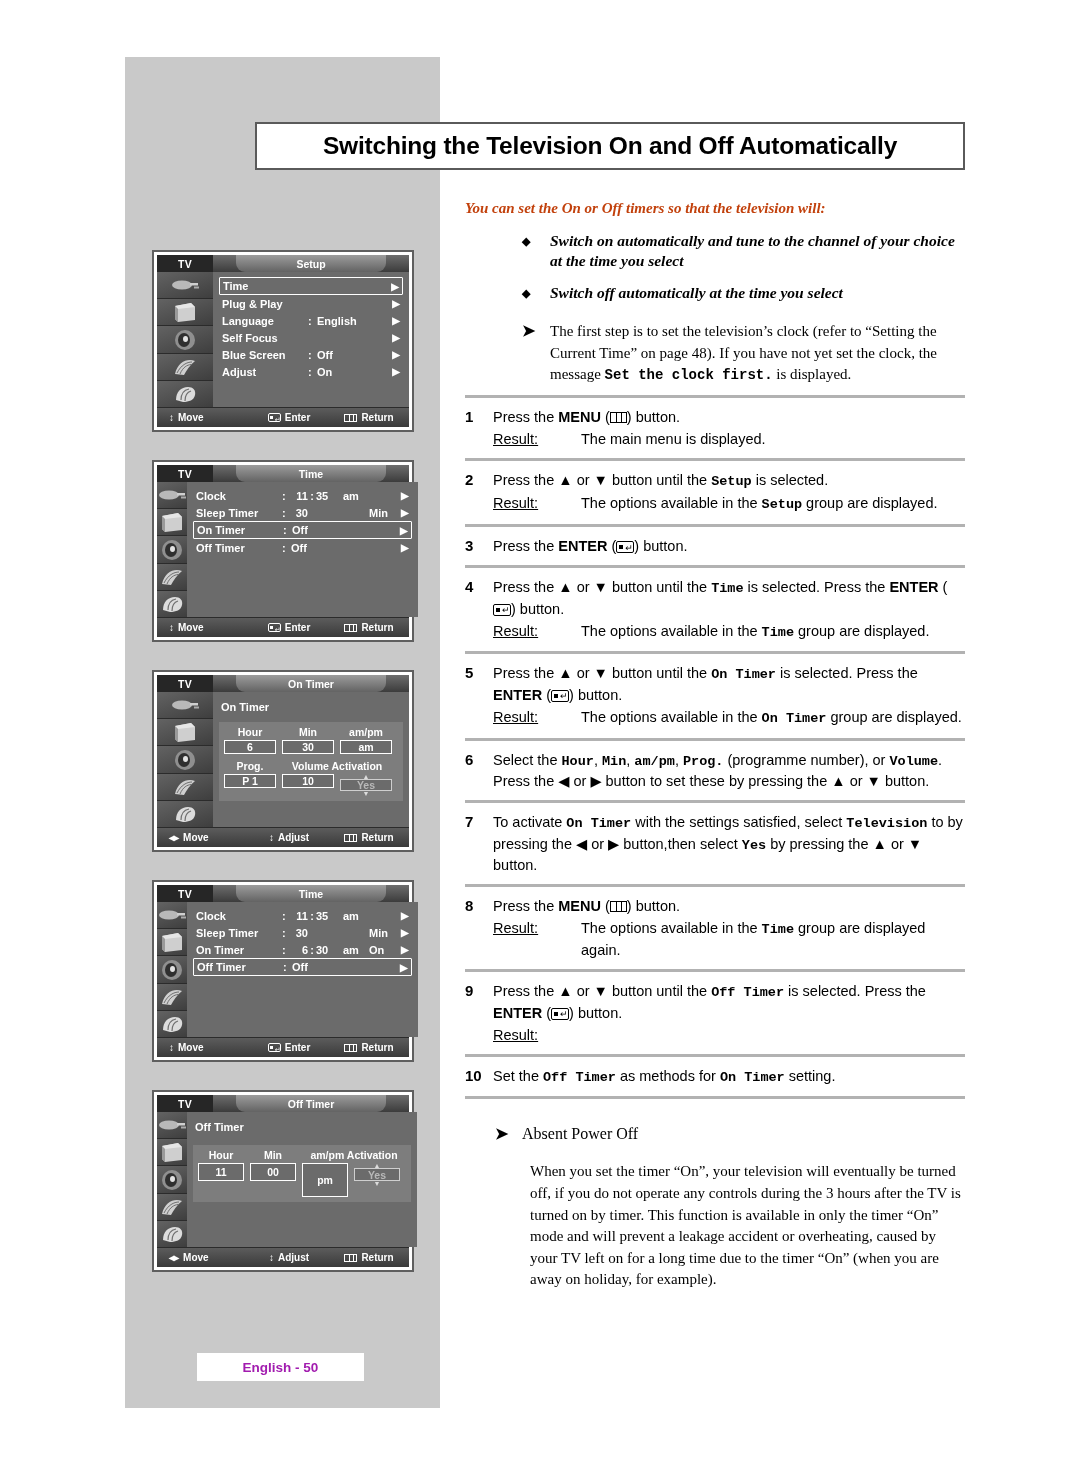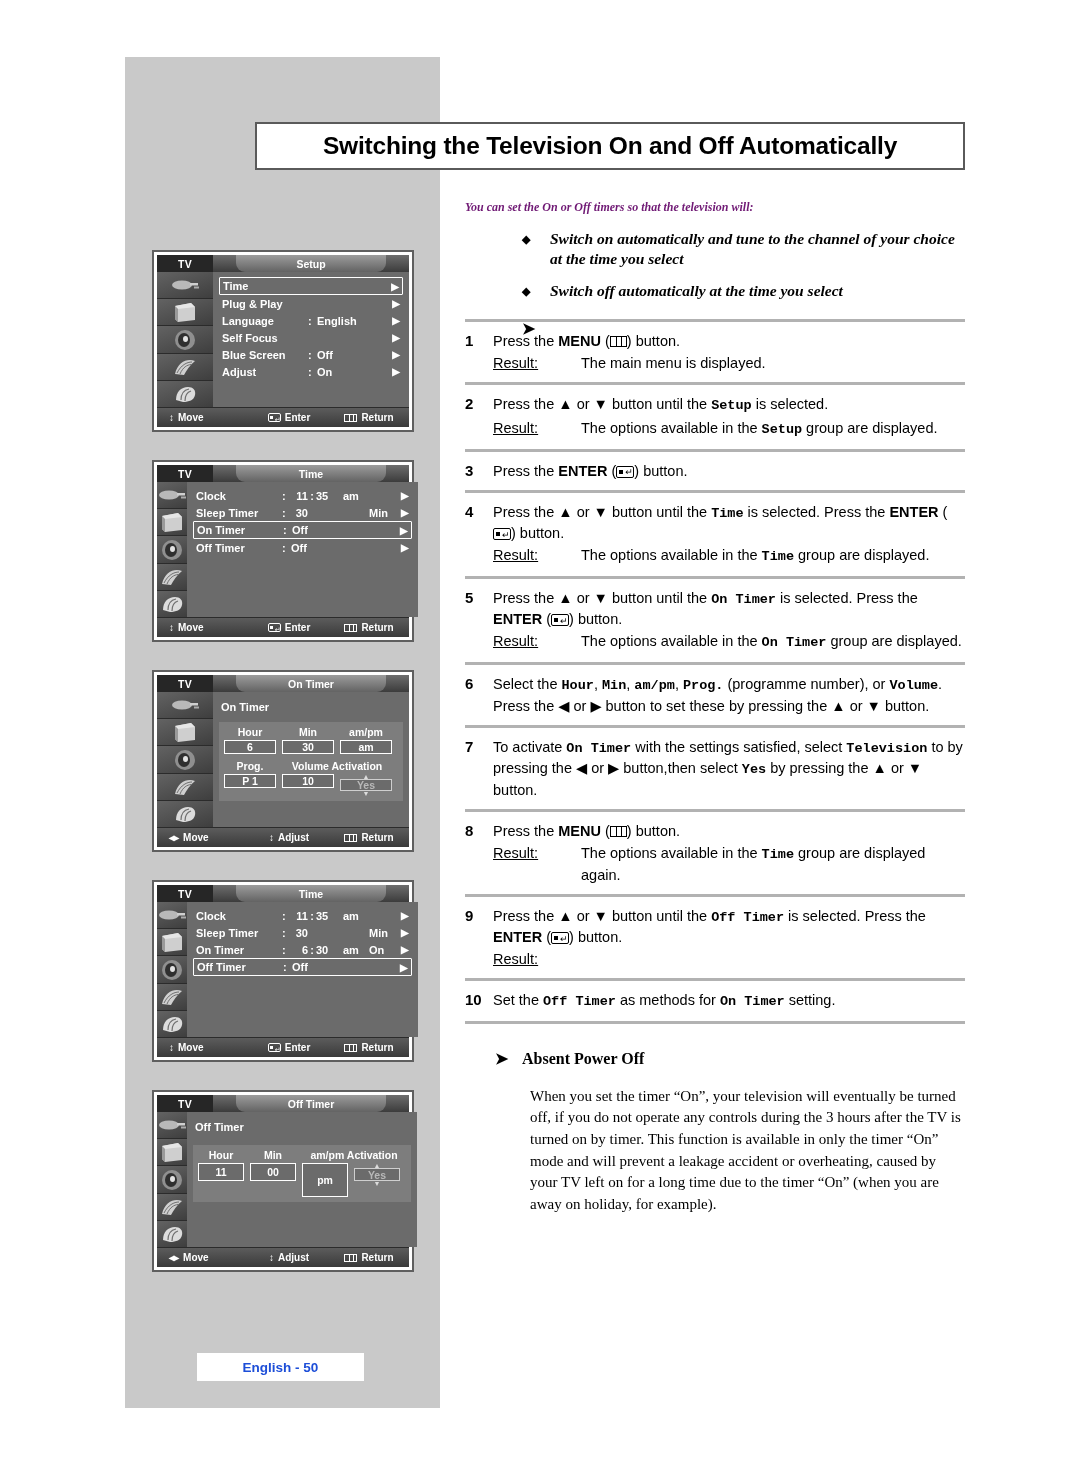--- a/index.html
+++ b/index.html
@@ -114,21 +114,21 @@
     box-sizing:border-box;
   }
   .tm-cell.ghost{color:#b9b9b9;border-color:#cfcfcf;position:relative;}
   .spin{position:relative;display:flex;flex-direction:column;align-items:center;}
   .spin .ar{color:#dcdcdc;font-size:7px;line-height:5px;}
 
   
   .rcol{position:absolute;left:465px;top:200px;width:500px;}
   .lead{
     font-family:"Liberation Serif", serif;
-    font-style:italic;font-weight:bold;font-size:12px;color:#701a75;
+    font-style:italic;font-weight:bold;font-size:15px;color:#c2410c;
     margin:0 0 14px 0;
   }
   .bullets{margin:0 0 18px 0;padding:0;list-style:none;}
   .bullets li{
     font-family:"Liberation Serif", serif;
     font-style:italic;font-weight:bold;font-size:15.5px;color:#000;
     margin-bottom:11px;padding-left:85px;position:relative;line-height:1.32;
   }
   .bullets li .dia{position:absolute;left:57px;top:3px;font-size:11px;font-style:normal;}
   .note{position:relative;padding-left:85px;margin-bottom:8px;}
@@ -159,30 +159,30 @@
   .ico-menu i{position:absolute;top:0;bottom:0;width:1.6px;background:#000;}
   .ico-menu i.a{left:4.8px;} .ico-menu i.b{left:10px;}
   .ico-enter{display:inline-block;width:18px;height:12px;border:1.6px solid #000;
     border-radius:2px;position:relative;vertical-align:-2px;box-sizing:border-box;}
   .ico-enter s{position:absolute;left:2px;top:3px;width:4px;height:4px;background:#000;text-decoration:none;}
   .ico-enter b{position:absolute;left:8px;top:1.5px;font-size:9px;line-height:9px;font-weight:normal;}
 
   .apo{position:relative;padding-left:57px;margin-top:26px;}
   .apo .ar{position:absolute;left:30px;top:-1px;font-size:16px;font-weight:bold;}
   .apo h3{margin:0 0 18px 0;font-family:"Liberation Serif", serif;
-    font-size:16px;font-weight:bold;color:#000;}
+    font-size:16px;font-weight:normal;color:#000;}
   .apo p{margin:0;padding-left:8px;font-family:"Liberation Serif", serif;
     font-size:15px;line-height:1.44;color:#000;}
 
   
   .footer{
     position:absolute;left:197px;top:1353px;width:167px;height:28px;
     background:#ffffff;display:flex;align-items:center;justify-content:center;
   }
-  .footer span{font-size:13.5px;font-weight:bold;color:#1d4ed8;}
+  .footer span{font-size:13.5px;font-weight:bold;color:#a21caf;}
 </style>
 </head>
 <body>
 
 <div class="gray-band"></div>
 
 <div class="title-box">
   <span class="ttl">Switching the Television On and Off Automatically</span>
 </div>
 
@@ -704,20 +704,21 @@
 
   <p class="lead">You can set the On or Off timers so that the television will:</p>
 
   <ul class="bullets">
     <li><span class="dia">◆</span><span>Switch on automatically and tune to the channel of your choice at the time you select</span></li>
     <li><span class="dia">◆</span><span>Switch off automatically at the time you select</span></li>
   </ul>
 
   <div class="note">
     <span class="ar">➤</span>
+    <p><span>The first step is to set the television’s clock (refer to “Setting the Current Time” on page 48). If you have not yet set the clock,  the message </span><span class="mono">Set the clock first.</span><span> is displayed.</span></p>
   </div>
 
   <hr class="sep">
 
   <div class="step">
     <div class="num">1</div>
     <div class="body">
       <span>Press the </span><span class="b">MENU</span> (<span class="ico-menu"><i class="a"></i><i class="b"></i></span>)<span> button.</span>
       <div class="rline">
           <span class="rlab"><u>Result:</u></span>

